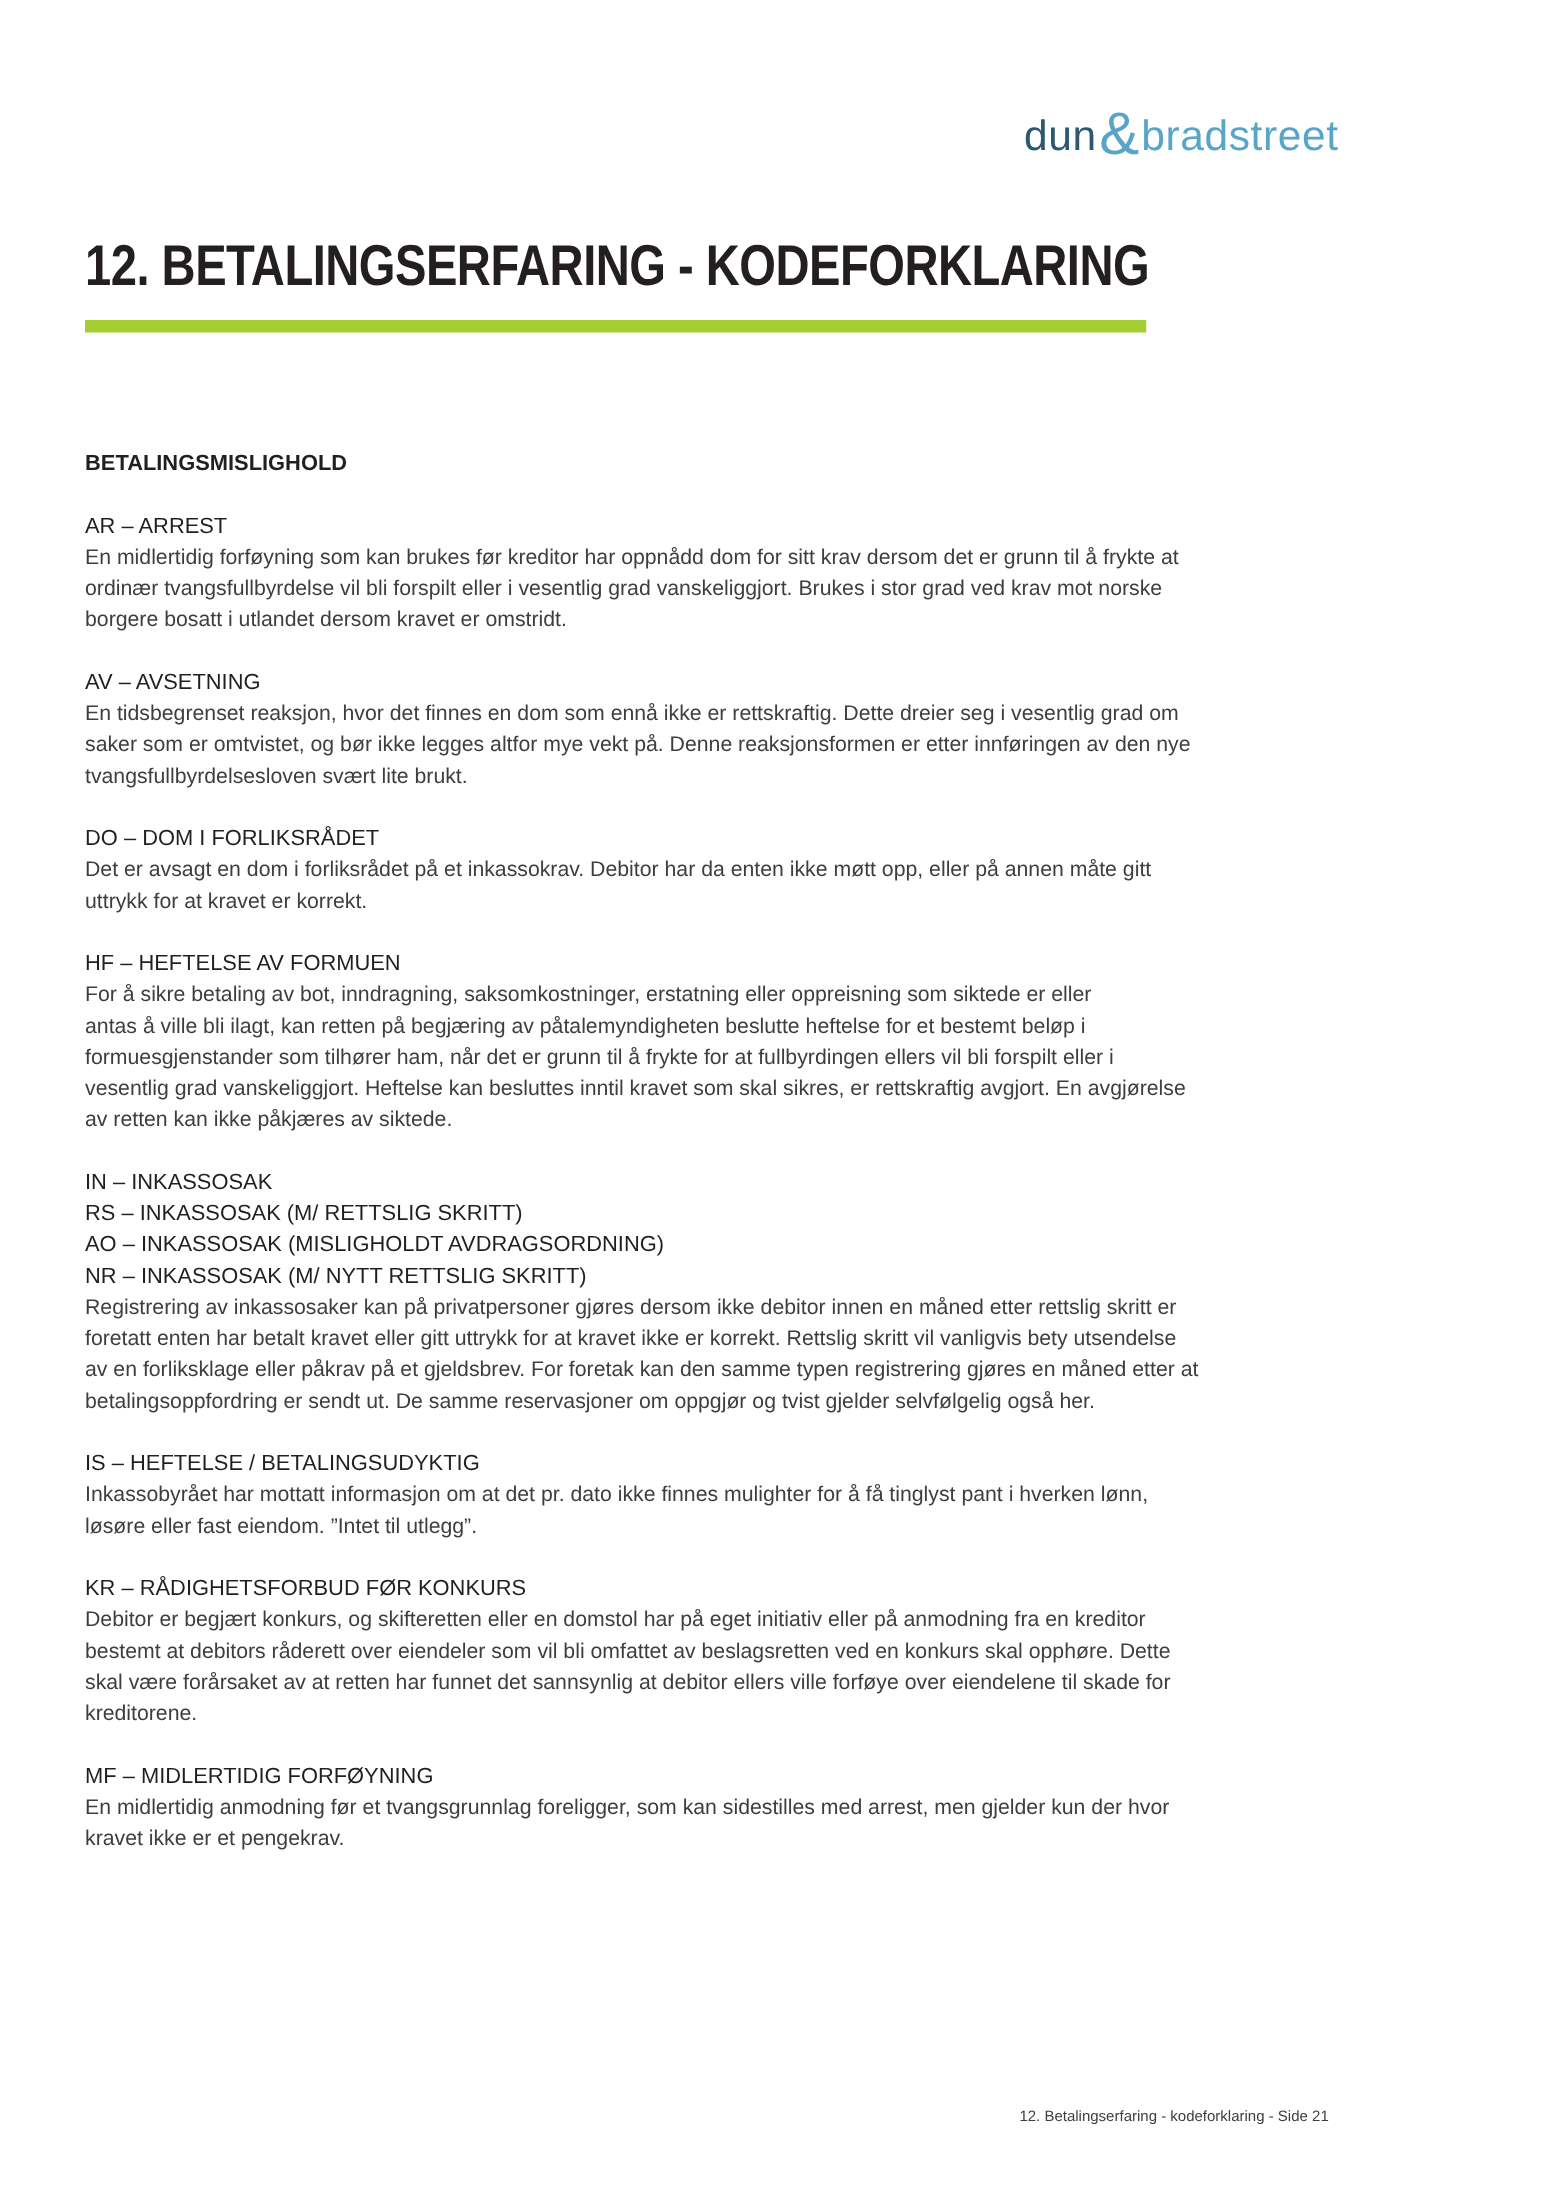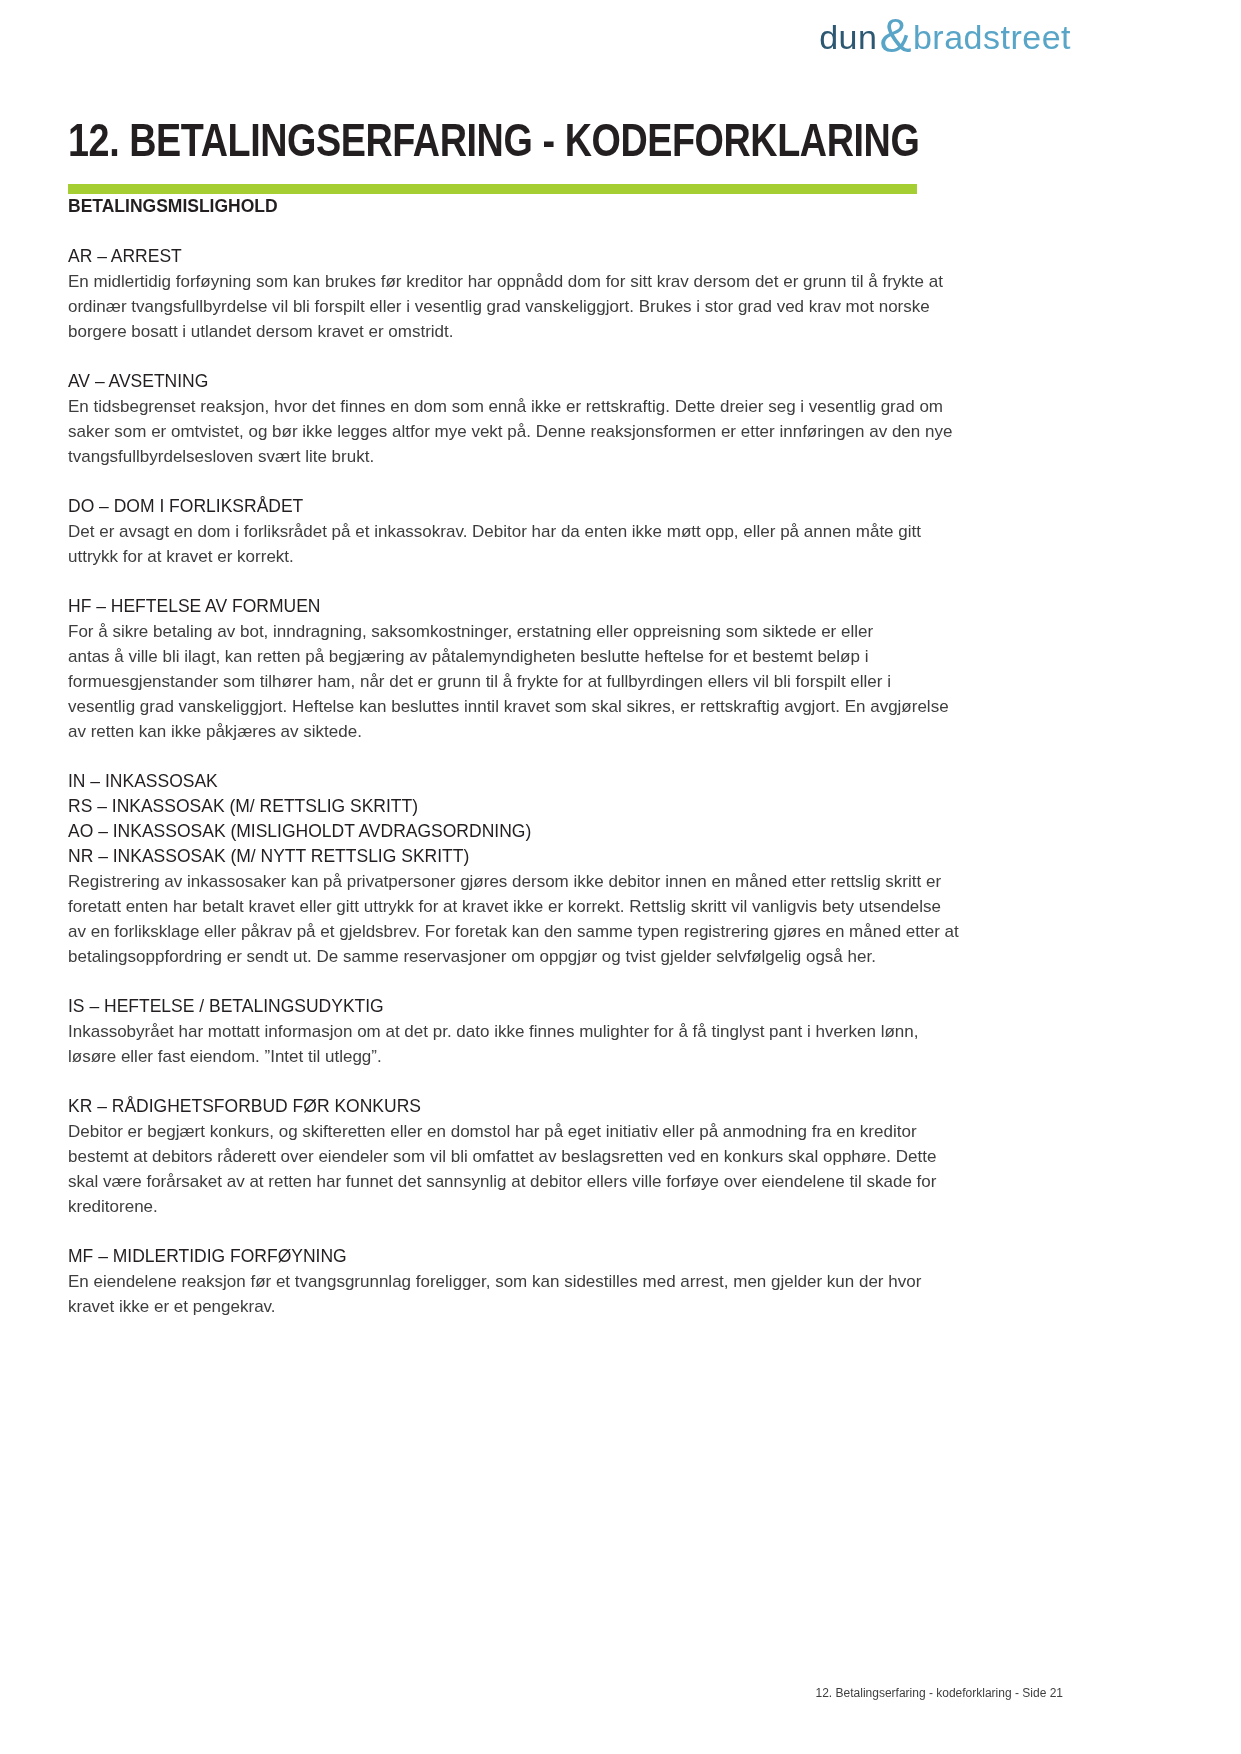--- a/index.html
+++ b/index.html
@@ -10,20 +10,21 @@
     margin: 0 auto;
     background: #ffffff;
     font-family: "Liberation Sans", sans-serif;
     box-sizing: border-box;
     padding: 0 170px 0 68px;
     overflow: hidden;
     color: var(--body-text, #3e3e3e);
   }
   
   .logo-row {
+    padding-top: 72px;
     display: flex;
     justify-content: flex-end;
     height: 54px;
     align-items: flex-end;
   }
   .logo {
     white-space: nowrap;
     font-size: 34px;
     letter-spacing: 0.5px;
     line-height: 1;
@@ -52,21 +53,21 @@
     transform-origin: left center;
     white-space: nowrap;
   }
   .accent-rule {
     margin-top: 20px;
     width: 849px;
     height: 10px;
     background: var(--accent-green, #a5ce32);
   }
   
-  .doc-main { }
+  .doc-main { margin-top: 92px; }
   .cat-heading {
     margin: 0 0 25px 0;
     font-size: 17.5px;
     line-height: 25px;
     font-weight: 700;
     color: var(--heading-text, #231f20);
   }
   .code-section { margin: 0 0 25px 0; }
   .sec-heading {
     margin: 0;
@@ -178,21 +179,21 @@
     <p class="sec-body">Debitor er begjært konkurs, og skifteretten eller en domstol har på eget initiativ eller på anmodning fra en kreditor
 bestemt at debitors råderett over eiendeler som vil bli omfattet av beslagsretten ved en konkurs skal opphøre. Dette
 skal være forårsaket av at retten har funnet det sannsynlig at debitor ellers ville forføye over eiendelene til skade for
 kreditorene.</p>
   </section>
 
   <section class="code-section">
     <div class="headings">
           <h3 class="sec-heading">MF – MIDLERTIDIG FORFØYNING</h3>
         </div>
-    <p class="sec-body">En eiendelene reaksjon før et tvangsgrunnlag foreligger, som kan sidestilles med arrest, men gjelder kun der hvor
+    <p class="sec-body">En midlertidig anmodning før et tvangsgrunnlag foreligger, som kan sidestilles med arrest, men gjelder kun der hvor
 kravet ikke er et pengekrav.</p>
   </section>
 </main>
 
   <footer class="doc-footer">
     <span>12. Betalingserfaring - kodeforklaring - Side 21</span>
   </footer>
 
 </div>
 

